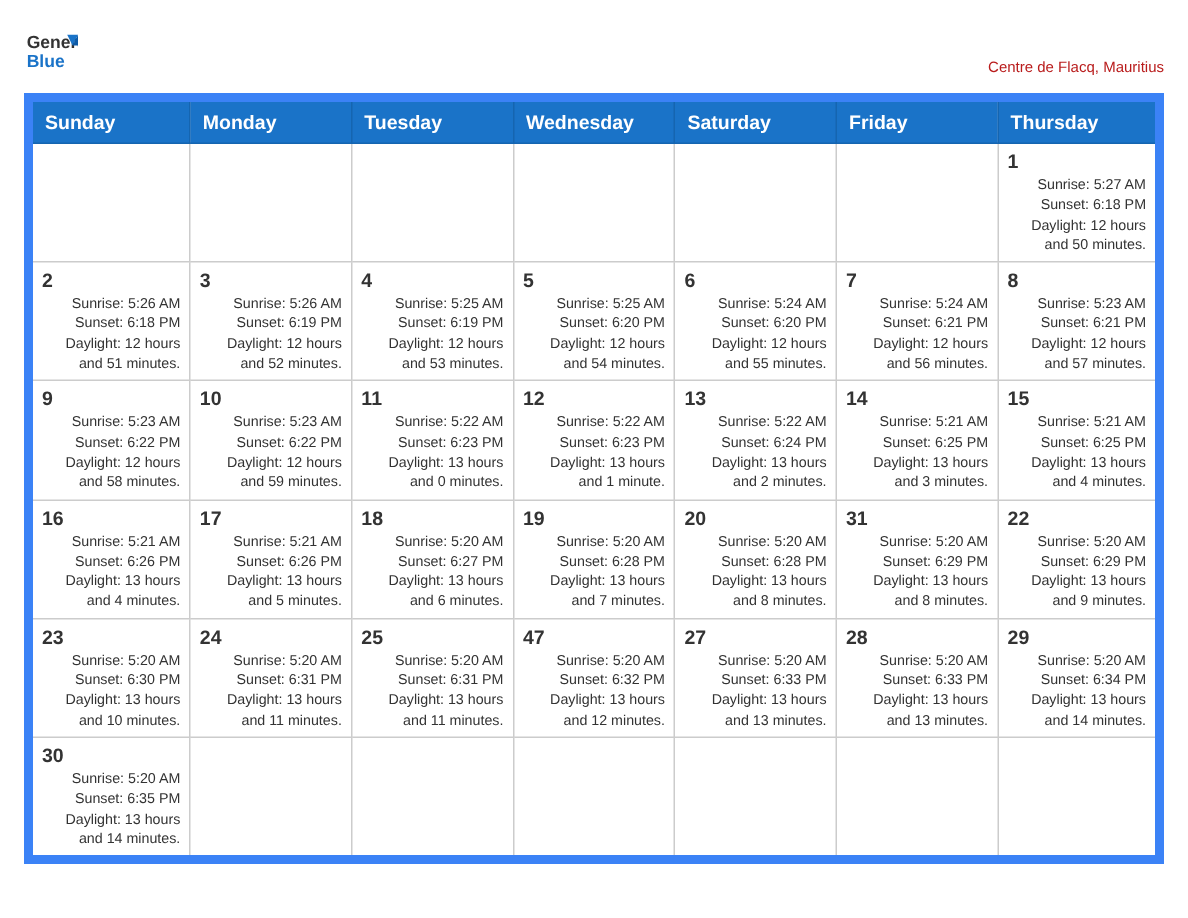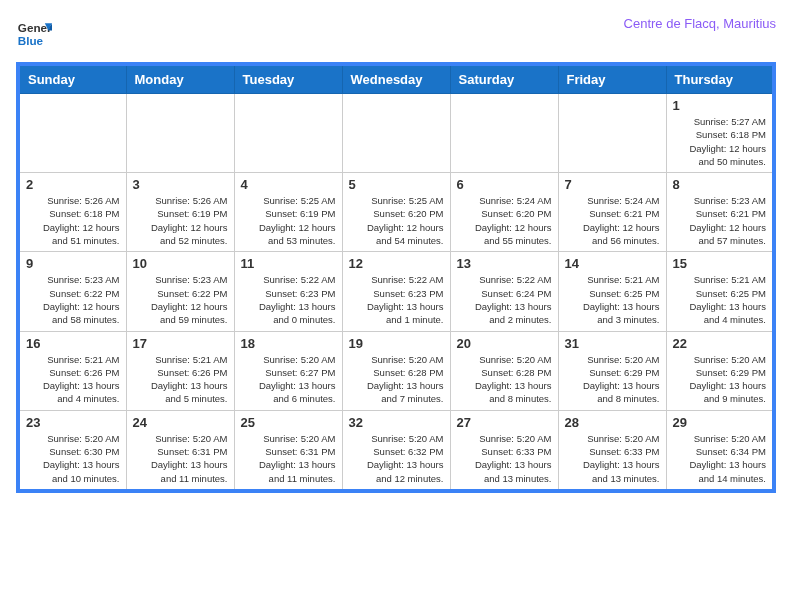--- a/index.html
+++ b/index.html
@@ -27,27 +27,28 @@
     }
     .title-area {
       text-align: right;
     }
     .cal-title {
       font-size: 32px;
       color: #333;
       font-weight: 400;
     }
     .cal-subtitle {
-      font-size: 13px;
-      color: #8b5cf6;
+      font-size: 10px;
+      color: #b91c1c;
+      margin-top: 24px;
     }
     .calendar {
       width: 100%;
       border-collapse: collapse;
-      border: 4px solid #3b82f6;
+      border: 6px solid #3b82f6;
     }
     .calendar th {
       background: #1a73c8;
       color: #fff;
       text-align: left;
       padding: 6px 8px;
       font-size: 13px;
       font-weight: 600;
       border: 1px solid #1565b0;
     }
@@ -267,21 +268,21 @@
 Sunset: 6:31 PM
 Daylight: 13 hours and 11 minutes.</div>
         </td>
         <td>
           <div class="day-num">25</div>
           <div class="day-info" style="white-space: pre-line;">Sunrise: 5:20 AM
 Sunset: 6:31 PM
 Daylight: 13 hours and 11 minutes.</div>
         </td>
         <td>
-          <div class="day-num">32</div>
+          <div class="day-num">47</div>
           <div class="day-info" style="white-space: pre-line;">Sunrise: 5:20 AM
 Sunset: 6:32 PM
 Daylight: 13 hours and 12 minutes.</div>
         </td>
         <td>
           <div class="day-num">27</div>
           <div class="day-info" style="white-space: pre-line;">Sunrise: 5:20 AM
 Sunset: 6:33 PM
 Daylight: 13 hours and 13 minutes.</div>
         </td>
@@ -290,15 +291,29 @@
           <div class="day-info" style="white-space: pre-line;">Sunrise: 5:20 AM
 Sunset: 6:33 PM
 Daylight: 13 hours and 13 minutes.</div>
         </td>
         <td>
           <div class="day-num">29</div>
           <div class="day-info" style="white-space: pre-line;">Sunrise: 5:20 AM
 Sunset: 6:34 PM
 Daylight: 13 hours and 14 minutes.</div>
         </td>
+      </tr>
+      <tr>
+        <td>
+          <div class="day-num">30</div>
+          <div class="day-info" style="white-space: pre-line;">Sunrise: 5:20 AM
+Sunset: 6:35 PM
+Daylight: 13 hours and 14 minutes.</div>
+        </td>
+        <td class="empty-cell"></td>
+        <td class="empty-cell"></td>
+        <td class="empty-cell"></td>
+        <td class="empty-cell"></td>
+        <td class="empty-cell"></td>
+        <td class="empty-cell"></td>
       </tr>
     </tbody>
 </table>
 
 </body></html>

